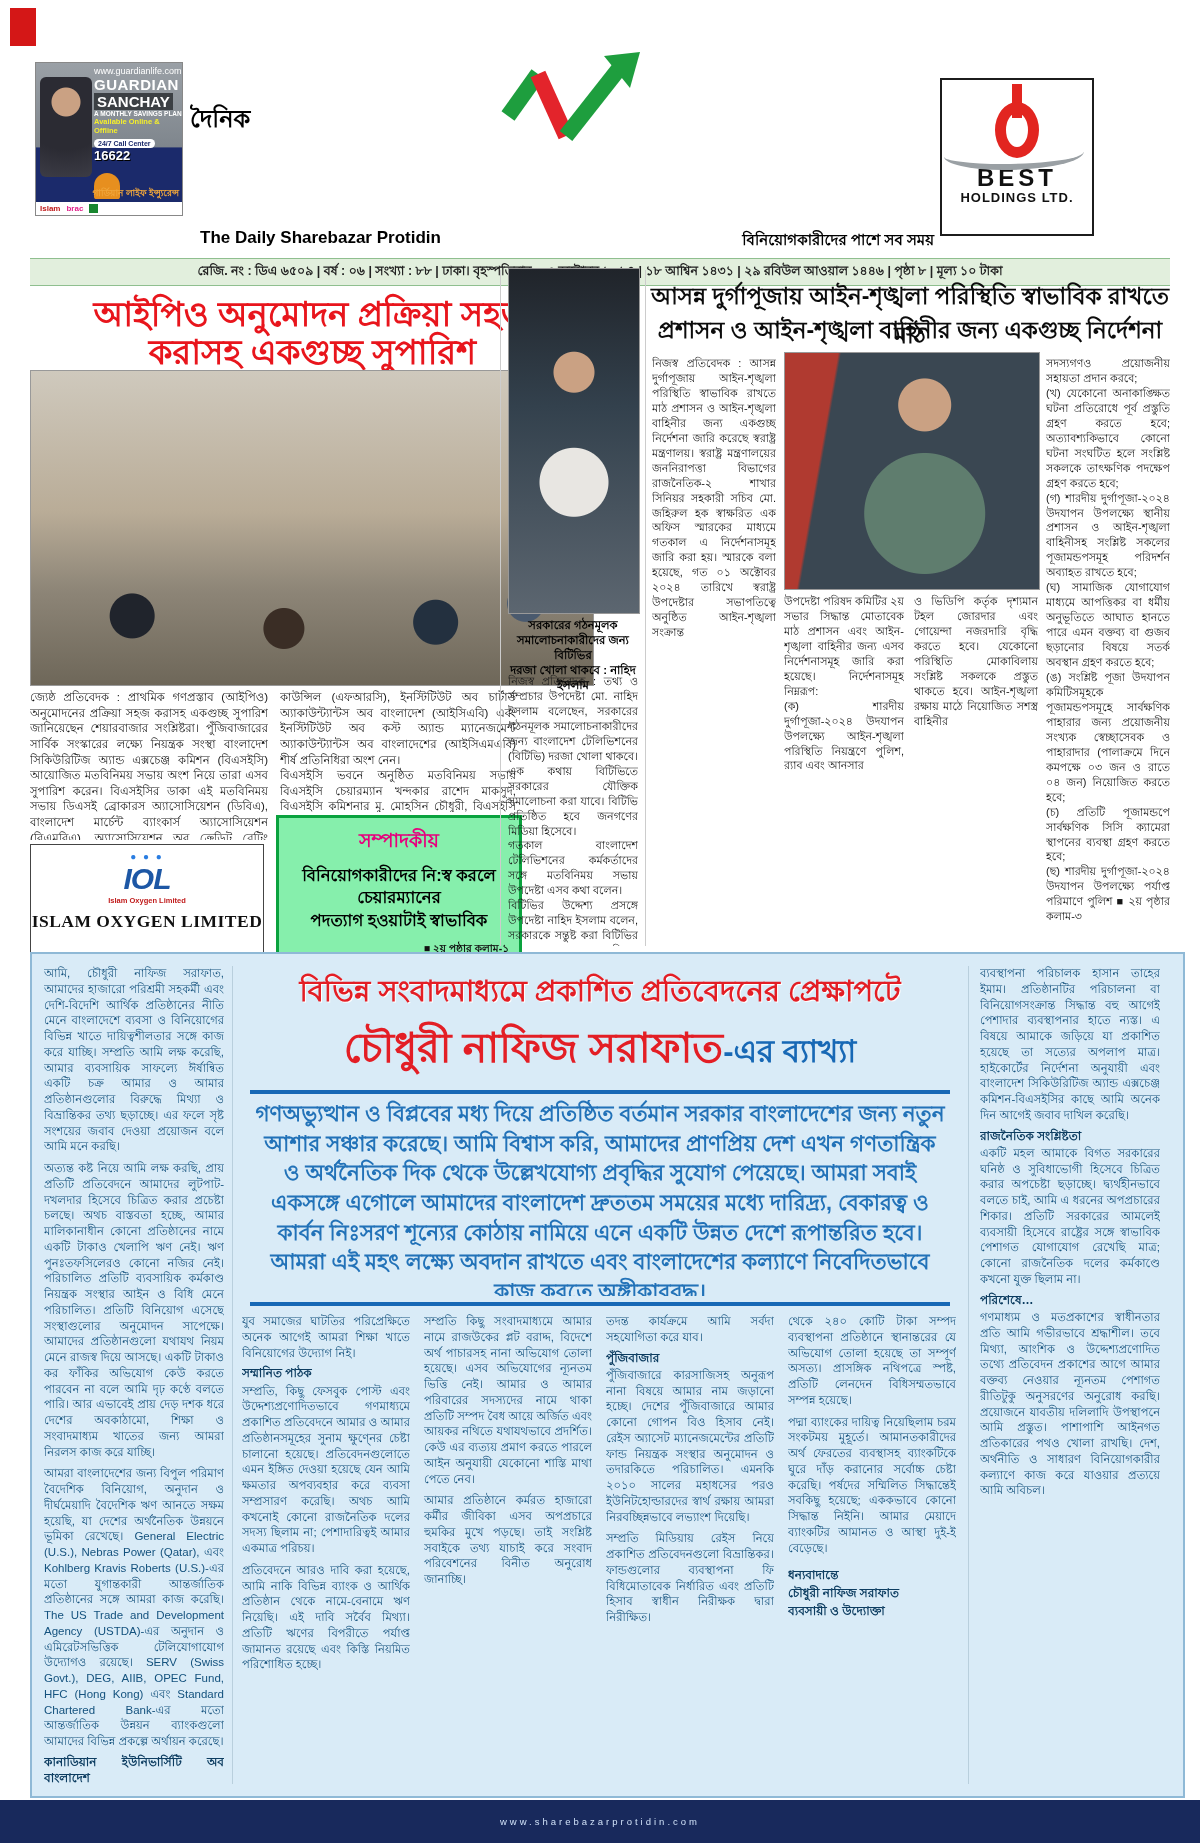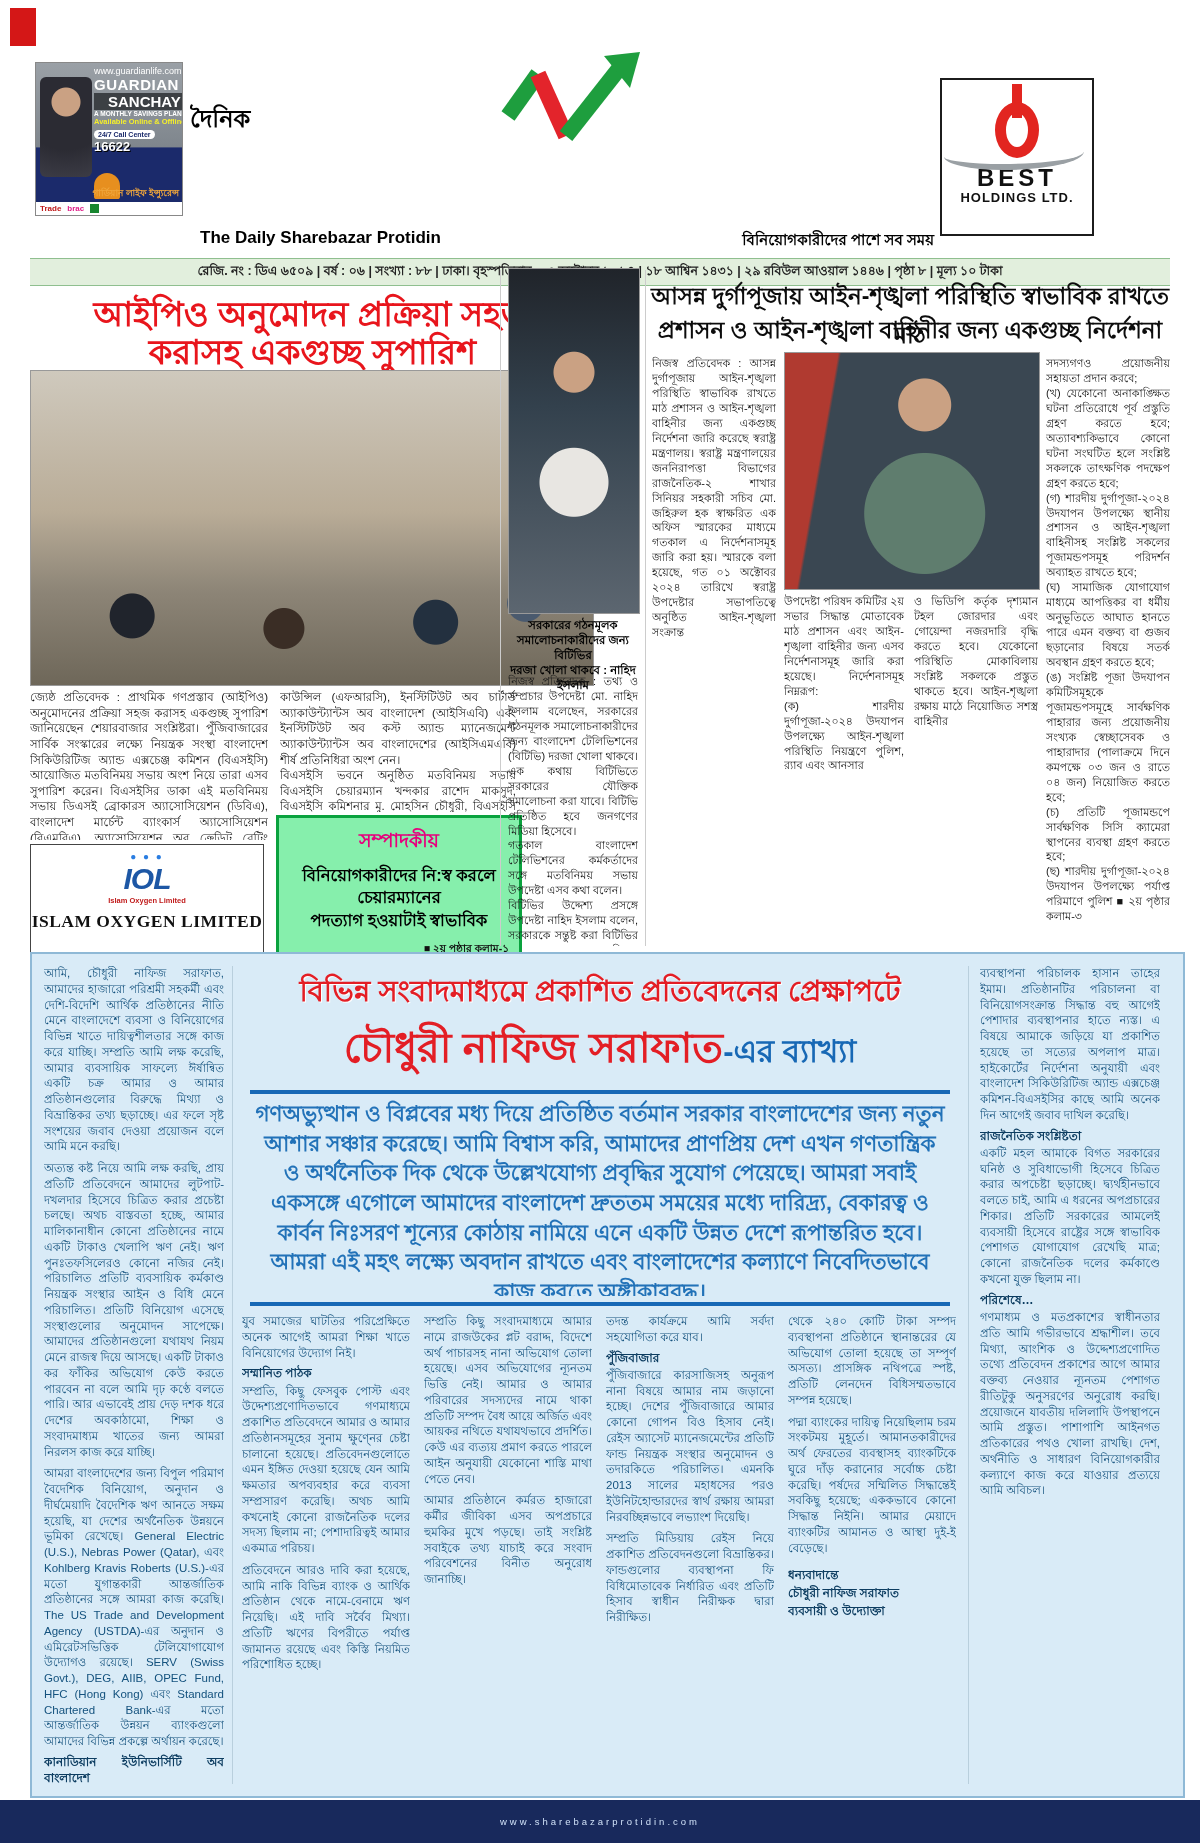--- a/index.html
+++ b/index.html
@@ -12,21 +12,21 @@
   .prewrap{white-space:pre-line;}
   .bodytxt{font-size:11.5px;line-height:1.36;color:#171717;}
   .jump{font-weight:bold;font-size:10.5px;}
   
   .corner-mark{width:26px;height:38px;background:#d41717;}
   .guardian{background:linear-gradient(180deg,#9aa0a6 0%,#7f868d 55%,#1b2a6b 56%,#1b2a6b 100%);
             border:1px solid #888;color:#fff;font-size:9px;}
   .guardian .gwoman{position:absolute;left:4px;top:14px;width:52px;height:100px;
             background:radial-gradient(circle at 50% 25%,#caa183 0 14px,#2b2b33 15px 60%,#3c3c46 100%);border-radius:6px;}
   .gtitle{font-weight:bold;font-size:15px;letter-spacing:.5px;}
-  .gtitle2{font-weight:bold;font-size:15px;background:#3c4044;padding:0 14px;display:inline-block;}
+  .gtitle2{font-weight:bold;font-size:15px;background:#3c4044;padding:0 3px;display:inline-block;}
   .gsub{font-size:6.5px;font-weight:bold;}
   .gavail{color:#f5ef2a;font-size:7.5px;font-weight:bold;}
   .gcall{background:#fff;color:#1b2a6b;border-radius:6px;font-size:7px;font-weight:bold;display:inline-block;padding:1px 4px;}
   .gnum{font-size:13px;font-weight:bold;color:#fff;text-shadow:1px 1px #000;}
   .gtree{position:absolute;left:58px;bottom:16px;width:26px;height:26px;background:#e78f1f;
          border-radius:50% 50% 10% 10%;}
   .gbrand{position:absolute;right:3px;bottom:14px;color:#f0a63c;font-weight:bold;font-size:9px;}
   .gpartners{position:absolute;left:0;bottom:0;width:100%;height:13px;background:#fff;color:#c01a1a;
              font-size:8px;font-weight:bold;display:flex;gap:6px;align-items:center;padding-left:4px;box-sizing:border-box;}
   .gpartners .brac{color:#e0208a;}
@@ -101,21 +101,21 @@
       <div class="gtitle">GUARDIAN</div>
       <div class="gtitle2">SANCHAY</div>
       <div class="gsub">A MONTHLY SAVINGS PLAN</div>
       <div class="gavail">Available Online &amp; Offline</div>
       <div style="margin-top:3px;"><span class="gcall">24/7 Call Center</span></div>
       <div class="gnum">16622</div>
     </div>
     <div class="gtree"></div>
     <div class="gbrand">গার্ডিয়ান লাইফ ইন্স্যুরেন্স</div>
     <div class="gpartners">
-      <span>Trade</span>
+      <span>Islam</span>
       <span class="brac">brac</span>
       <span class="grid"></span>
     </div>
   </div>
 
   <div class="abs mast-daily" style="left:190px;top:100px;">দৈনিক</div>
   <svg class="abs" style="left:500px;top:48px;" width="150" height="130" viewBox="0 0 150 130">
     <polyline points="8,68 38,26" stroke="#1e9e3e" stroke-width="16" fill="none"></polyline>
     <polyline points="38,26 66,88" stroke="#e3242b" stroke-width="16" fill="none"></polyline>
     <polyline points="66,88 118,22" stroke="#1e9e3e" stroke-width="16" fill="none"></polyline>
@@ -208,21 +208,21 @@
       <div>সম্প্রতি, কিছু ফেসবুক পোস্ট এবং উদ্দেশ্যপ্রণোদিতভাবে গণমাধ্যমে প্রকাশিত প্রতিবেদনে আমার ও আমার প্রতিষ্ঠানসমূহের সুনাম ক্ষুণ্নের চেষ্টা চালানো হয়েছে। প্রতিবেদনগুলোতে এমন ইঙ্গিত দেওয়া হয়েছে যেন আমি ক্ষমতার অপব্যবহার করে ব্যবসা সম্প্রসারণ করেছি। অথচ আমি কখনোই কোনো রাজনৈতিক দলের সদস্য ছিলাম না; পেশাদারিত্বই আমার একমাত্র পরিচয়।</div>
       <div style="margin-top:6px;">প্রতিবেদনে আরও দাবি করা হয়েছে, আমি নাকি বিভিন্ন ব্যাংক ও আর্থিক প্রতিষ্ঠান থেকে নামে-বেনামে ঋণ নিয়েছি। এই দাবি সর্বৈব মিথ্যা। প্রতিটি ঋণের বিপরীতে পর্যাপ্ত জামানত রয়েছে এবং কিস্তি নিয়মিত পরিশোধিত হচ্ছে।</div>
     </div>
     <div class="abs clip stmt-body just" style="left:392px;top:360px;width:168px;height:470px;">
       <div>সম্প্রতি কিছু সংবাদমাধ্যমে আমার নামে রাজউকের প্লট বরাদ্দ, বিদেশে অর্থ পাচারসহ নানা অভিযোগ তোলা হয়েছে। এসব অভিযোগের ন্যূনতম ভিত্তি নেই। আমার ও আমার পরিবারের সদস্যদের নামে থাকা প্রতিটি সম্পদ বৈধ আয়ে অর্জিত এবং আয়কর নথিতে যথাযথভাবে প্রদর্শিত। কেউ এর ব্যত্যয় প্রমাণ করতে পারলে আইন অনুযায়ী যেকোনো শাস্তি মাথা পেতে নেব।</div>
       <div style="margin-top:6px;">আমার প্রতিষ্ঠানে কর্মরত হাজারো কর্মীর জীবিকা এসব অপপ্রচারে হুমকির মুখে পড়ছে। তাই সংশ্লিষ্ট সবাইকে তথ্য যাচাই করে সংবাদ পরিবেশনের বিনীত অনুরোধ জানাচ্ছি।</div>
     </div>
     <div class="abs clip stmt-body just" style="left:574px;top:360px;width:168px;height:470px;">
       <div>তদন্ত কার্যক্রমে আমি সর্বদা সহযোগিতা করে যাব।</div>
       <div class="stmt-h">পুঁজিবাজার</div>
-      <div>পুঁজিবাজারে কারসাজিসহ অনুরূপ নানা বিষয়ে আমার নাম জড়ানো হচ্ছে। দেশের পুঁজিবাজারে আমার কোনো গোপন বিও হিসাব নেই। রেইস অ্যাসেট ম্যানেজমেন্টের প্রতিটি ফান্ড নিয়ন্ত্রক সংস্থার অনুমোদন ও তদারকিতে পরিচালিত। এমনকি 2013 সালের মহাধসের পরও ইউনিটহোল্ডারদের স্বার্থ রক্ষায় আমরা নিরবচ্ছিন্নভাবে লভ্যাংশ দিয়েছি।</div>
+      <div>পুঁজিবাজারে কারসাজিসহ অনুরূপ নানা বিষয়ে আমার নাম জড়ানো হচ্ছে। দেশের পুঁজিবাজারে আমার কোনো গোপন বিও হিসাব নেই। রেইস অ্যাসেট ম্যানেজমেন্টের প্রতিটি ফান্ড নিয়ন্ত্রক সংস্থার অনুমোদন ও তদারকিতে পরিচালিত। এমনকি ২০১০ সালের মহাধসের পরও ইউনিটহোল্ডারদের স্বার্থ রক্ষায় আমরা নিরবচ্ছিন্নভাবে লভ্যাংশ দিয়েছি।</div>
       <div style="margin-top:6px;">সম্প্রতি মিডিয়ায় রেইস নিয়ে প্রকাশিত প্রতিবেদনগুলো বিভ্রান্তিকর। ফান্ডগুলোর ব্যবস্থাপনা ফি বিধিমোতাবেক নির্ধারিত এবং প্রতিটি হিসাব স্বাধীন নিরীক্ষক দ্বারা নিরীক্ষিত।</div>
     </div>
     <div class="abs clip stmt-body just" style="left:756px;top:360px;width:168px;height:470px;">
       <div>থেকে ২৪০ কোটি টাকা সম্পদ ব্যবস্থাপনা প্রতিষ্ঠানে স্থানান্তরের যে অভিযোগ তোলা হয়েছে তা সম্পূর্ণ অসত্য। প্রাসঙ্গিক নথিপত্রে স্পষ্ট, প্রতিটি লেনদেন বিধিসম্মতভাবে সম্পন্ন হয়েছে।</div>
       <div style="margin-top:6px;">পদ্মা ব্যাংকের দায়িত্ব নিয়েছিলাম চরম সংকটময় মুহূর্তে। আমানতকারীদের অর্থ ফেরতের ব্যবস্থাসহ ব্যাংকটিকে ঘুরে দাঁড় করানোর সর্বোচ্চ চেষ্টা করেছি। পর্ষদের সম্মিলিত সিদ্ধান্তেই সবকিছু হয়েছে; এককভাবে কোনো সিদ্ধান্ত নিইনি। আমার মেয়াদে ব্যাংকটির আমানত ও আস্থা দুই-ই বেড়েছে।</div>
       <div class="stmt-sign" style="margin-top:10px;">ধন্যবাদান্তে</div>
       <div class="stmt-sign">চৌধুরী নাফিজ সরাফাত</div>
       <div class="stmt-sign">ব্যবসায়ী ও উদ্যোক্তা</div>
     </div>
 

